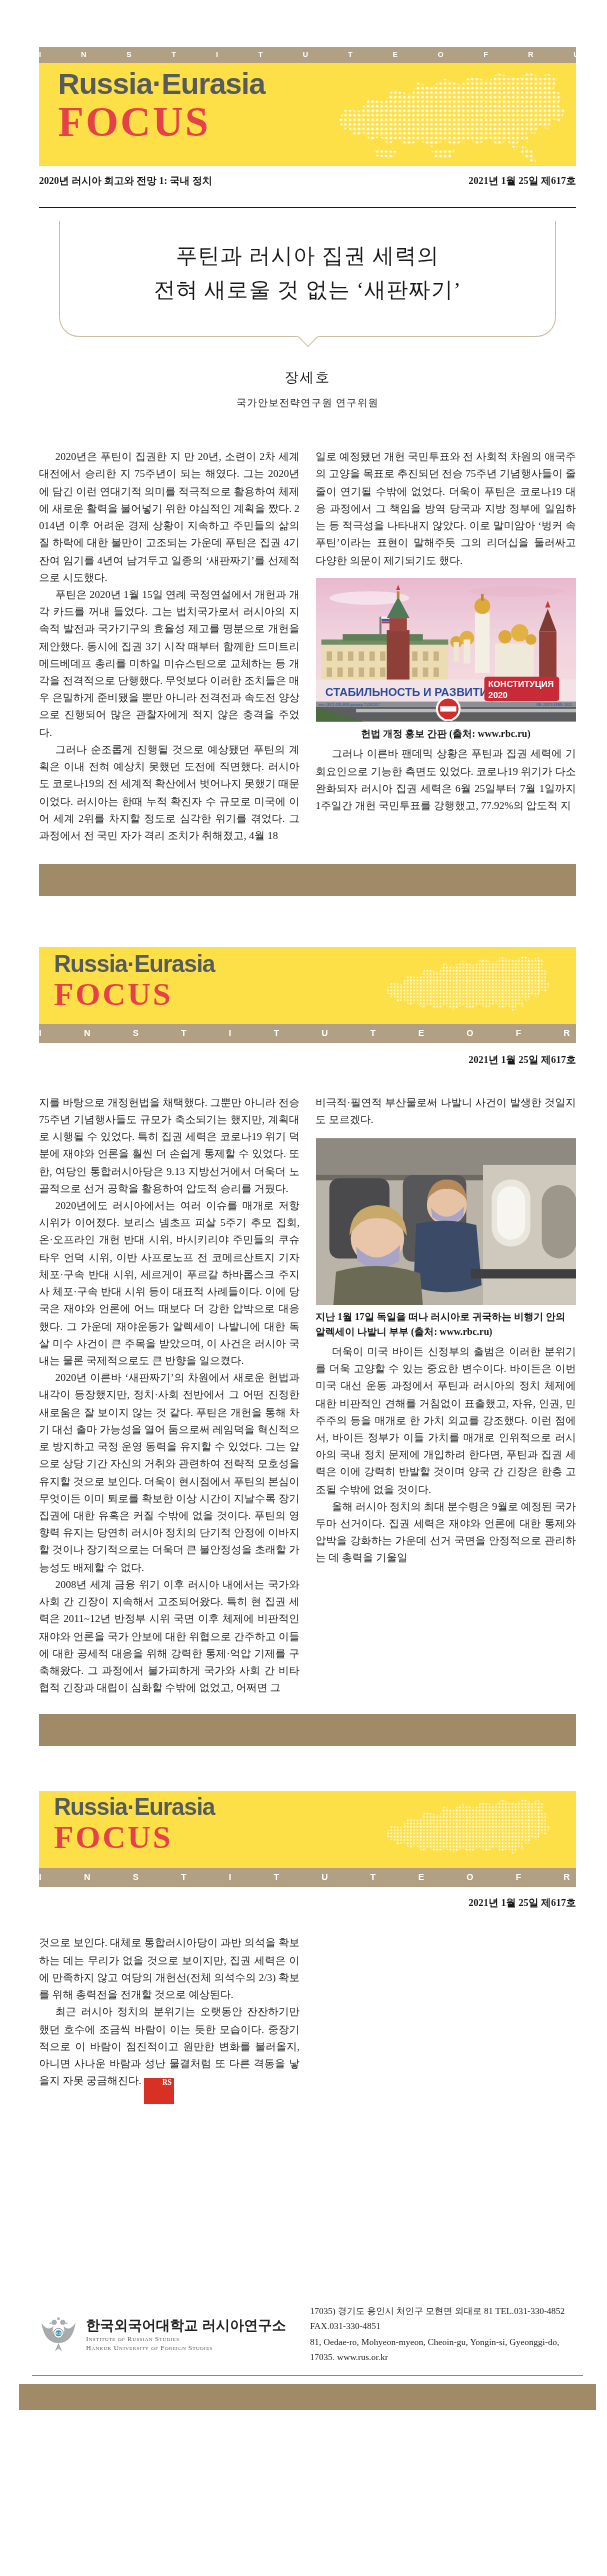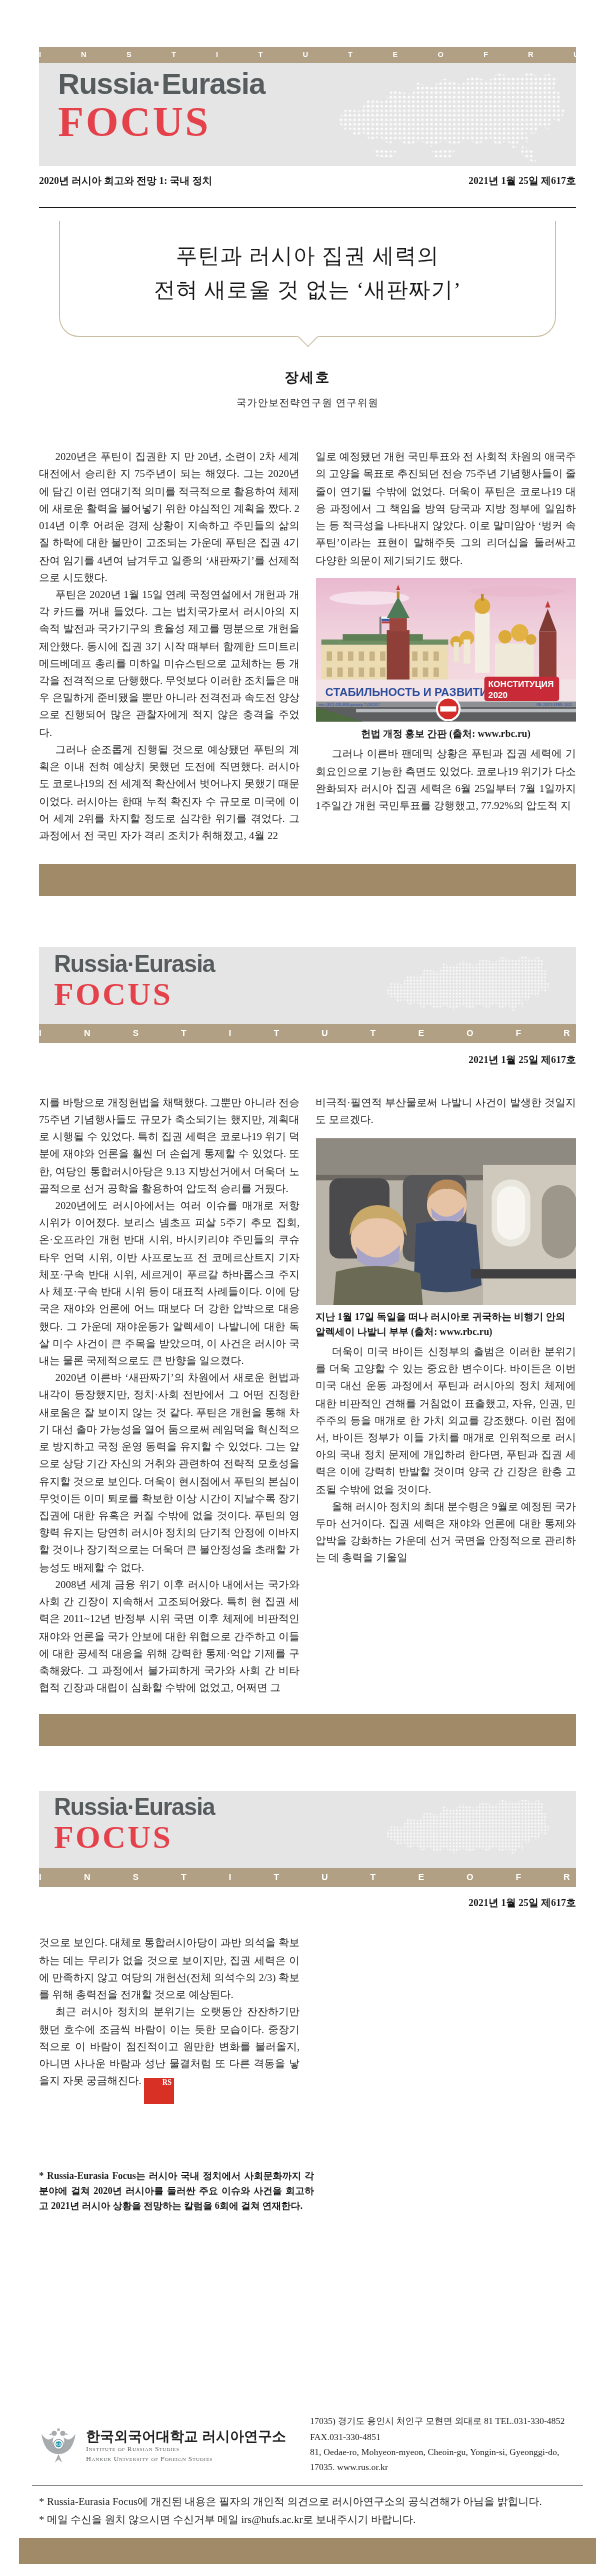--- a/index.html
+++ b/index.html
@@ -3,21 +3,21 @@
 <meta charset="utf-8">
 <style>
   html,body{margin:0;padding:0;background:#ffffff;}
   body{width:608px;font-family:"Liberation Serif","DejaVu Serif",serif;color:#1a1a1a;}
   .page{padding:0 32px 0 39px;}
   
   .banner1{margin-top:47px;}
   .inst-bar{background:#b1a083;color:#ffffff;font-family:"Liberation Sans","DejaVu Sans",sans-serif;
             font-weight:bold;font-size:7.4px;letter-spacing:13px;word-spacing:12px;
             text-align:center;white-space:nowrap;overflow:hidden;height:15.5px;line-height:16px;}
-  .banner-main{background:#e5e5e5;position:relative;overflow:hidden;}
+  .banner-main{background:#fde047;position:relative;overflow:hidden;}
   .banner1 .banner-main{height:103px;}
   .masthead{position:absolute;left:19px;top:6.8px;line-height:1;}
   .m-top{font-family:"Liberation Sans","DejaVu Sans",sans-serif;font-weight:bold;
          color:#565c5e;font-size:30px;letter-spacing:-0.7px;}
   .m-main{font-family:"Liberation Serif","DejaVu Serif",serif;font-weight:bold;
           color:#e4414b;font-size:42px;letter-spacing:2px;margin-top:1.4px;}
   .map-dots{position:absolute;right:6.8px;top:5.4px;}
   
   .issue-row{display:flex;justify-content:space-between;align-items:flex-end;
              margin-top:8px;padding-bottom:19px;border-bottom:1.1px solid #1a1a1a;
@@ -26,21 +26,21 @@
   
   .title-box{width:473px;margin:13.5px auto 0;position:relative;
              border:1.1px solid #cabfa2;border-top:none;border-radius:0 0 20px 20px;
              padding:17.6px 10.8px 28px;text-align:center;}
   .title-line{font-size:21.6px;line-height:1.6;letter-spacing:0.7px;}
   .title-tail{position:absolute;left:50%;bottom:-8px;width:14px;height:14px;background:#ffffff;
               transform:translateX(-50%) rotate(45deg);
               border-right:1.1px solid #cabfa2;border-bottom:1.1px solid #cabfa2;}
   
   .author-block{text-align:center;margin-top:32px;}
-  .author-name{font-size:14px;font-weight:bold;letter-spacing:1.4px;}
+  .author-name{font-size:14px;font-weight:normal;letter-spacing:1.4px;}
   .author-affil{font-size:10px;margin-top:9.5px;letter-spacing:0.7px;}
   
   .columns{display:flex;gap:16px;margin-top:38px;}
   .col{flex:1;min-width:0;}
   .col p{margin:0;font-size:10.5px;line-height:1.64;text-align:justify;
          text-indent:1.55em;word-break:break-all;}
   .col p.cont{text-indent:0;}
   figure{margin:9.5px 0 4px;}
   figure svg{display:block;width:100%;height:auto;}
   figcaption{font-size:9.8px;font-weight:bold;margin-top:5.4px;line-height:1.45;}
@@ -107,21 +107,21 @@
 
   <div class="author-block">
     <div class="author-name">장세호</div>
     <div class="author-affil">국가안보전략연구원 연구위원</div>
   </div>
 
   <div class="columns">
     <div class="col">
       <p>2020년은 푸틴이 집권한 지 만 20년, 소련이 2차 세계대전에서 승리한 지 75주년이 되는 해였다. 그는 2020년에 담긴 이런 연대기적 의미를 적극적으로 활용하여 체제에 새로운 활력을 불어넣기 위한 야심적인 계획을 짰다. 2014년 이후 어려운 경제 상황이 지속하고 주민들의 삶의 질 하락에 대한 불만이 고조되는 가운데 푸틴은 집권 4기 잔여 임기를 4년여 남겨두고 일종의 ‘새판짜기’를 선제적으로 시도했다.</p>
       <p>푸틴은 2020년 1월 15일 연례 국정연설에서 개헌과 개각 카드를 꺼내 들었다. 그는 법치국가로서 러시아의 지속적 발전과 국가기구의 효율성 제고를 명분으로 개헌을 제안했다. 동시에 집권 3기 시작 때부터 함께한 드미트리 메드베데프 총리를 미하일 미슈스틴으로 교체하는 등 개각을 전격적으로 단행했다. 무엇보다 이러한 조치들은 매우 은밀하게 준비됐을 뿐만 아니라 전격전과 속도전 양상으로 진행되어 많은 관찰자에게 적지 않은 충격을 주었다.</p>
-      <p>그러나 순조롭게 진행될 것으로 예상됐던 푸틴의 계획은 이내 전혀 예상치 못했던 도전에 직면했다. 러시아도 코로나19의 전 세계적 확산에서 벗어나지 못했기 때문이었다. 러시아는 한때 누적 확진자 수 규모로 미국에 이어 세계 2위를 차지할 정도로 심각한 위기를 겪었다. 그 과정에서 전 국민 자가 격리 조치가 취해졌고, 4월 22</p>
+      <p>그러나 순조롭게 진행될 것으로 예상됐던 푸틴의 계획은 이내 전혀 예상치 못했던 도전에 직면했다. 러시아도 코로나19의 전 세계적 확산에서 벗어나지 못했기 때문이었다. 러시아는 한때 누적 확진자 수 규모로 미국에 이어 세계 2위를 차지할 정도로 심각한 위기를 겪었다. 그 과정에서 전 국민 자가 격리 조치가 취해졌고, 4월 18</p>
     </div>
     <div class="col">
       <p class="cont">일로 예정됐던 개헌 국민투표와 전 사회적 차원의 애국주의 고양을 목표로 추진되던 전승 75주년 기념행사들이 줄줄이 연기될 수밖에 없었다. 더욱이 푸틴은 코로나19 대응 과정에서 그 책임을 방역 당국과 지방 정부에 일임하는 등 적극성을 나타내지 않았다. 이로 말미암아 ‘벙커 속 푸틴’이라는 표현이 말해주듯 그의 리더십을 둘러싸고 다양한 의문이 제기되기도 했다.</p>
       <figure>
         <svg viewBox="0 0 390 215" width="263" height="145">
           <defs>
             <linearGradient id="sky1" x1="0" y1="0" x2="0" y2="1">
               <stop offset="0" stop-color="#e9b9cf"></stop>
                 <stop offset="0.45" stop-color="#f0d2dd"></stop>
                 <stop offset="1" stop-color="#f6dce0"></stop>
@@ -310,21 +310,20 @@
   </div>
 
   <div class="columns" style="margin-top:24px;">
     <div class="col">
       <p class="cont">것으로 보인다. 대체로 통합러시아당이 과반 의석을 확보하는 데는 무리가 없을 것으로 보이지만, 집권 세력은 이에 만족하지 않고 여당의 개헌선(전체 의석수의 2/3) 확보를 위해 총력전을 전개할 것으로 예상된다.</p>
       <p><span>최근 러시아 정치의 분위기는 오랫동안 잔잔하기만 했던 호수에 조금씩 바람이 이는 듯한 모습이다. 중장기적으로 이 바람이 점진적이고 원만한 변화를 불러올지, 아니면 사나운 바람과 성난 물결처럼 또 다른 격동을 낳을지 자못 궁금해진다. </span><span class="endmark">RS</span></p>
     </div>
     <div class="col"></div>
   </div>
 
-  <div class="footnote">* Russia-Eurasia Focus는 러시아 국내 정치에서 사회문화까지 각 분야에 걸쳐 2020년 러시아를 둘러싼 주요 이슈와 사건을 회고하고 2021년 러시아 상황을 전망하는 칼럼을 6회에 걸쳐 연재한다.</div>
 
   <div class="org-footer">
     <svg width="39" height="39" viewBox="0 0 64 64">
       <path fill="#a7abad" d="M32,46 C15,46 7,32 4,13 C12,24 18,24 24,18 C20,28 24,35 32,37 C40,35 44,28 40,18 C46,24 52,24 60,13 C57,32 49,46 32,46 Z"></path>
       <circle cx="25" cy="12" r="4.2" fill="#a7abad"></circle>
         <circle cx="39" cy="12" r="4.2" fill="#a7abad"></circle>
       <polygon points="20.5,12 16,13.5 20.5,15" fill="#a7abad"></polygon>
         <polygon points="43.5,12 48,13.5 43.5,15" fill="#a7abad"></polygon>
       <rect x="30" y="4" width="4" height="4" fill="#a7abad"></rect>
       <path fill="#a7abad" d="M32,46 L26,60 L32,55 L38,60 Z"></path>
@@ -338,20 +337,16 @@
       <div class="org-en">Hankuk University of Foreign Studies</div>
     </div>
     <div class="org-addr">
       <div>17035) 경기도 용인시 처인구 모현면 외대로 81    TEL.031-330-4852    FAX.031-330-4851</div>
       <div>81, Oedae-ro, Mohyeon-myeon, Cheoin-gu, Yongin-si, Gyeonggi-do, 17035.  www.rus.or.kr</div>
     </div>
   </div>
 
   <hr class="footer-rule">
 
-  <div class="footer-notes">
-    <div>* Russia-Eurasia Focus에 개진된 내용은 필자의 개인적 의견으로 러시아연구소의 공식견해가 아님을 밝힙니다.</div>
-    <div>* 메일 수신을 원치 않으시면 수신거부 메일 irs@hufs.ac.kr로 보내주시기 바랍니다.</div>
-  </div>
 
   <div class="bottom-bar"></div>
 </div>
 
 
 </body></html>

